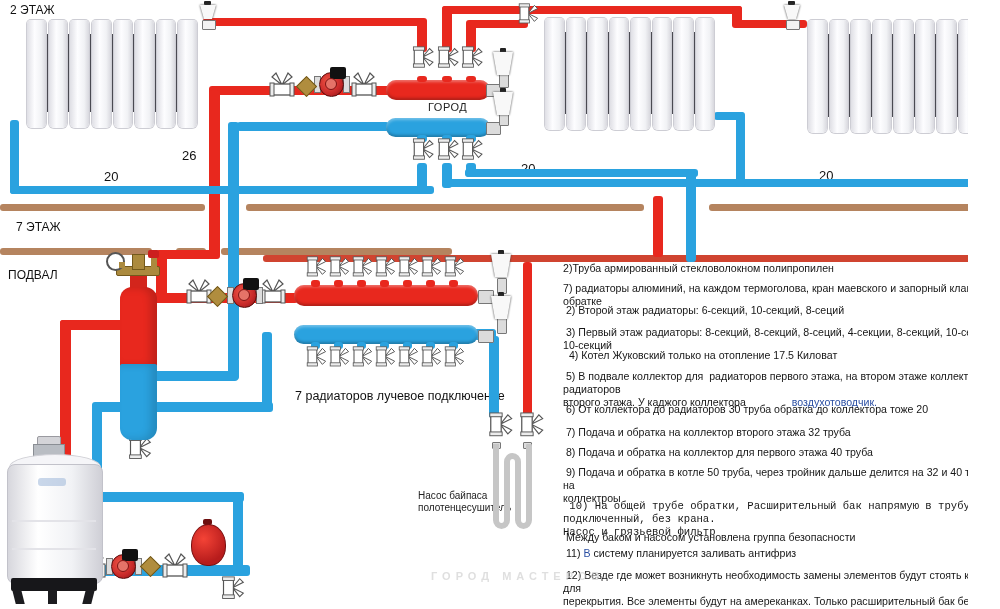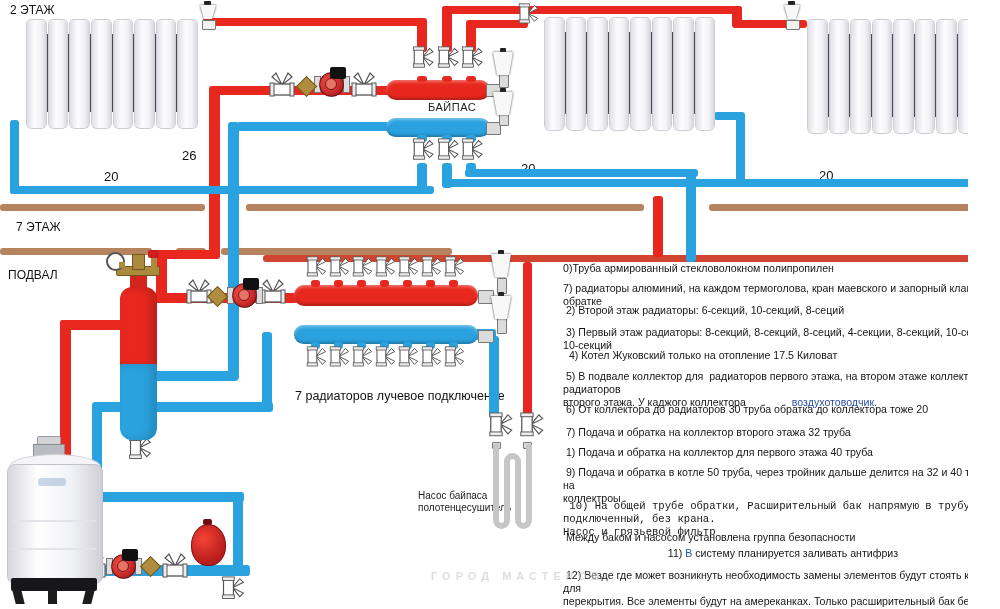--- a/index.html
+++ b/index.html
@@ -39,41 +39,41 @@
 <div id="stage">
   <div class="flbl" style="left:10px;top:3px">2 ЭТАЖ</div>
   <div class="flbl" style="left:16px;top:220px">7 ЭТАЖ</div>
   <div class="flbl" style="left:8px;top:268px">ПОДВАЛ</div>
 
   <div class="plbl" style="left:182px;top:148px">26</div>
   <div class="plbl" style="left:104px;top:169px">20</div>
   <div class="plbl" style="left:521px;top:161px">20</div>
   <div class="plbl" style="left:819px;top:168px">20</div>
 
-  <div class="bplbl" style="left:428px;top:101px">БАЙПАС</div>
+  <div class="bplbl" style="left:428px;top:101px">ГОРОД</div>
   <div class="mcap" style="left:295px;top:389px">7 радиаторов лучевое подключение</div>
   <div class="tcap" style="left:418px;top:490px">Насос байпаса
 полотенцесушитель</div>
 
   <div class="wm-sub" style="left:431px;top:570px">ГОРОД МАСТЕРОВ</div>
 
   <div id="notes">
-      <div class="note" style="top: 262px;">0)Труба армированный стекловолокном полипропилен</div>
+      <div class="note" style="top: 262px;">2)Труба армированный стекловолокном полипропилен</div>
       <div class="note" style="top: 282px;">7) радиаторы алюминий, на каждом термоголова, кран маевского и запорный клапан на обратке</div>
       <div class="note" style="top: 304px;"> 2) Второй этаж радиаторы: 6-секций, 10-секций, 8-сеций</div>
       <div class="note" style="top: 326px;"> 3) Первый этаж радиаторы: 8-секций, 8-секций, 8-сеций, 4-секции, 8-секций, 10-секций, 10-секций</div>
       <div class="note" style="top: 349px;">  4) Котел Жуковский только на отопление 17.5 Киловат</div>
       <div class="note" style="top: 370px;"> 5) В подвале коллектор для  радиаторов первого этажа, на втором этаже коллектор радиаторов<br>второго этажа. У каджого коллектора<span class="ngap"></span><span class="nblue">воздухотоводчик.</span></div>
       <div class="note" style="top: 403px;"> 6) От коллектора до радиаторов 30 труба обратка до коллектора тоже 20</div>
       <div class="note" style="top: 426px;"> 7) Подача и обратка на коллектор второго этажа 32 труба</div>
-      <div class="note" style="top: 446px;"> 1) Подача и обратка на коллектор для первого этажа 40 труба</div>
+      <div class="note" style="top: 446px;"> 8) Подача и обратка на коллектор для первого этажа 40 труба</div>
       <div class="note" style="top: 466px;"> 9) Подача и обратка в котле 50 труба, через тройник дальше делится на 32 и 40 трубу на<br>коллектроы</div>
       <div class="note" style="top: 500px; font-family: Liberation Mono, monospace;"> 10) На общей трубе обратки, Расширительный бак напрямую в трубу подключенный, без крана.<br>Насос и грязьевой фильтр</div>
       <div class="note" style="top: 531px;"> Между баком и насосом установлена группа безопасности</div>
-      <div class="note" style="top: 547px; text-align: center;"><span> 11) </span><span class="nblue">В</span> систему планируется заливать антифриз</div>
+      <div class="note" style="top: 547px;"><span> 11) </span><span class="nblue">В</span> систему планируется заливать антифриз</div>
       <div class="note" style="top: 569px;"> 12) Везде где может возникнуть необходимость замены элементов будут стоять краны для<br>перекрытия. Все элементы будут на амереканках. Только расширительный бак без крана.</div>
     </div>
 <div class="divider" style="left: 0px; top: 204px; width: 205px; height: 7px; background: rgb(181, 132, 95);"></div>
     <div class="divider" style="left: 246px; top: 204px; width: 398px; height: 7px; background: rgb(181, 132, 95);"></div>
     <div class="divider" style="left: 709px; top: 204px; width: 291px; height: 7px; background: rgb(181, 132, 95);"></div>
     <div class="divider" style="left: 0px; top: 248px; width: 152px; height: 7px; background: rgb(181, 132, 95);"></div>
     <div class="divider" style="left: 176px; top: 248px; width: 30px; height: 7px; background: rgb(181, 132, 95);"></div>
     <div class="divider" style="left: 221px; top: 248px; width: 231px; height: 7px; background: rgb(181, 132, 95);"></div>
     <div class="pipe" style="left: 203px; top: 18px; width: 224px; height: 8px; background: rgb(232, 40, 30);"></div>
     <div class="pipe" style="left: 417px; top: 20px; width: 10px; height: 32px; background: rgb(232, 40, 30);"></div>

